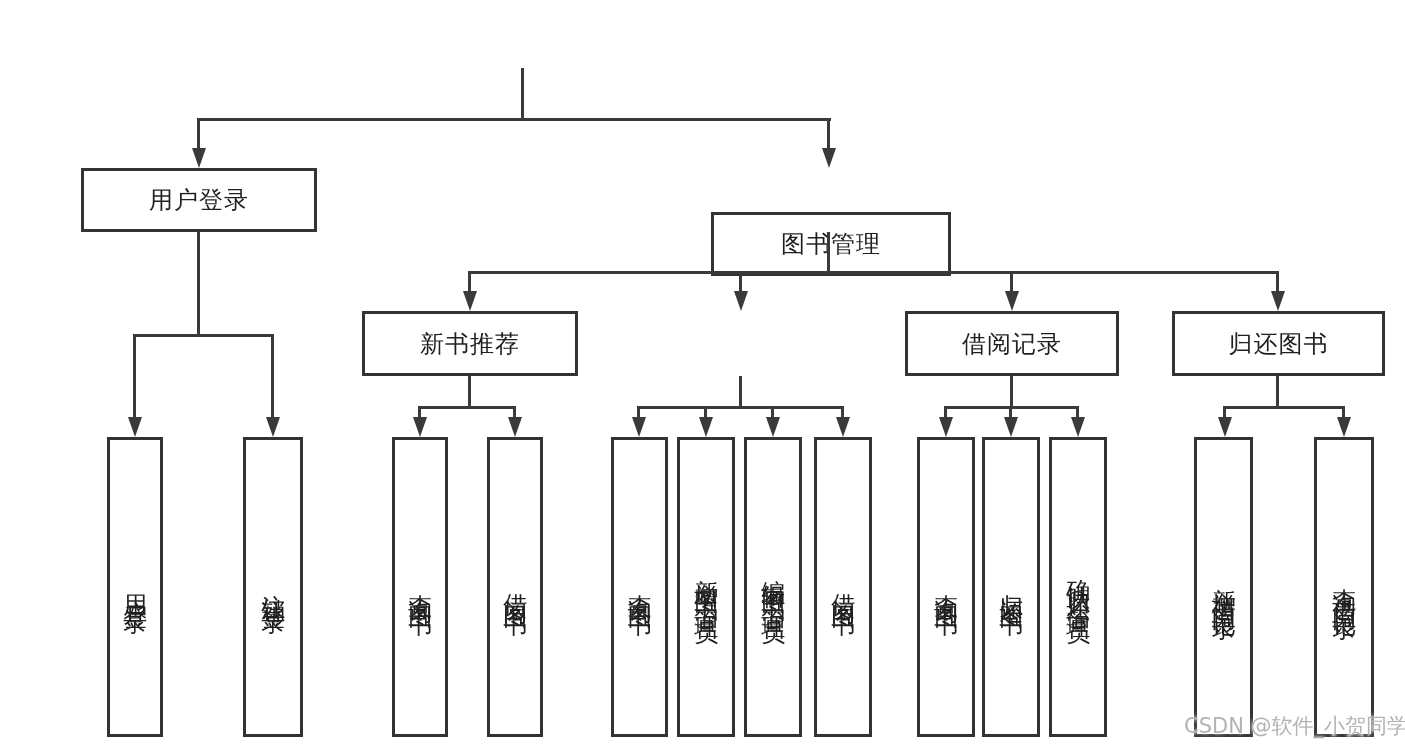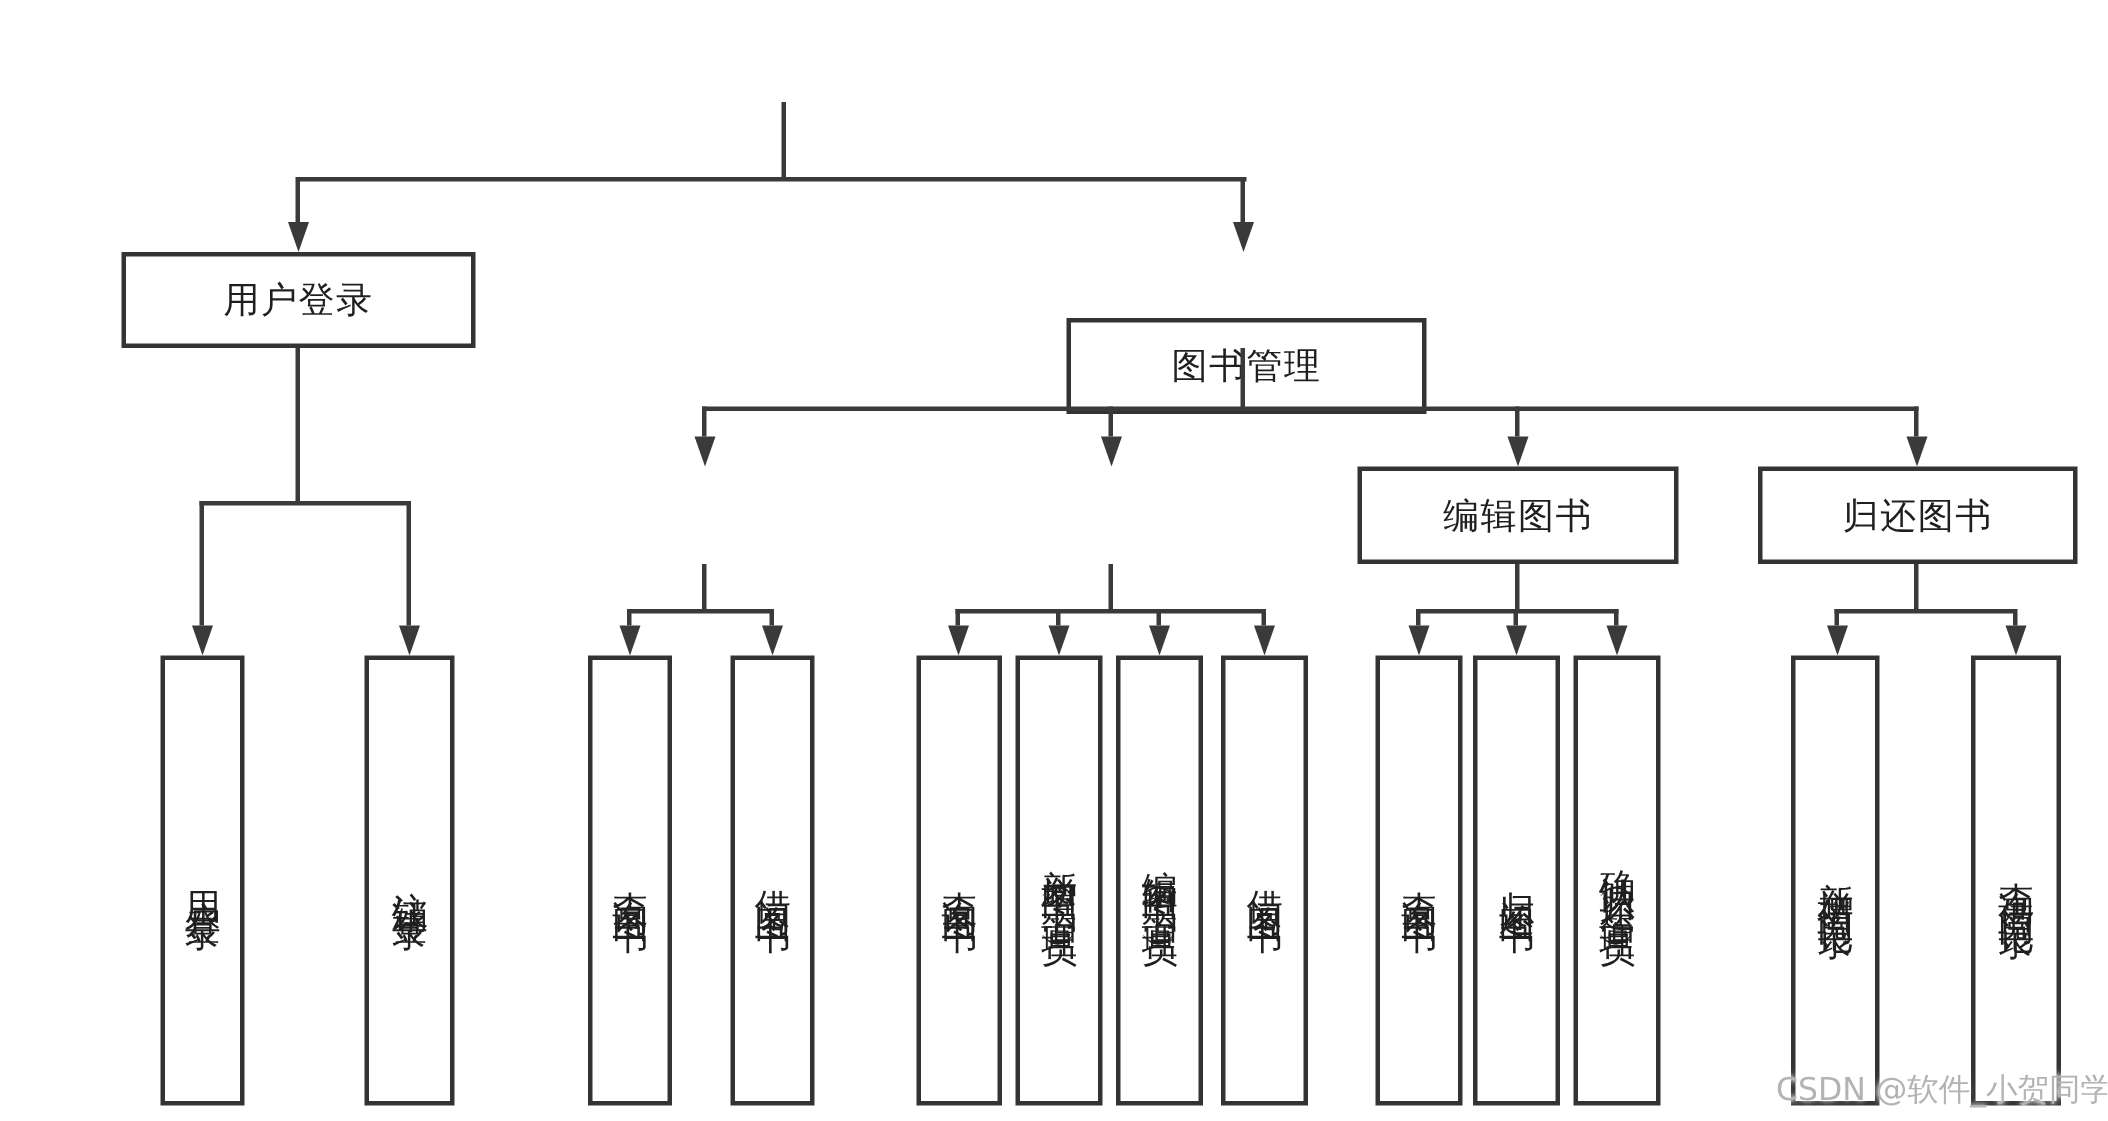--- a/index.html
+++ b/index.html
@@ -59,22 +59,25 @@
   <div class="hl" style="left:468px;top:271px;width:811px;"></div>
   <div class="vl" style="left:468px;top:271px;height:20px;"></div>
   <div class="arr" style="left:463px;top:291px;"></div>
   <div class="vl" style="left:739px;top:271px;height:20px;"></div>
   <div class="arr" style="left:734px;top:291px;"></div>
   <div class="vl" style="left:1010px;top:271px;height:20px;"></div>
   <div class="arr" style="left:1005px;top:291px;"></div>
   <div class="vl" style="left:1276px;top:271px;height:20px;"></div>
   <div class="arr" style="left:1271px;top:291px;"></div>
 
+  <div class="node" style="left:362px;top:311px;width:216px;height:65px;">
+    <span>新书推荐</span>
+  </div>
   <div class="node" style="left:905px;top:311px;width:214px;height:65px;">
-    <span>编辑图书</span>
+    <span>借阅记录</span>
   </div>
   <div class="node" style="left:1172px;top:311px;width:213px;height:65px;">
     <span>归还图书</span>
   </div>
 
   <div class="vl" style="left:468px;top:376px;height:32px;"></div>
   <div class="hl" style="left:418px;top:406px;width:98px;"></div>
   <div class="vl" style="left:418px;top:406px;height:11px;"></div>
   <div class="arr" style="left:413px;top:417px;"></div>
   <div class="vl" style="left:513px;top:406px;height:11px;"></div>

